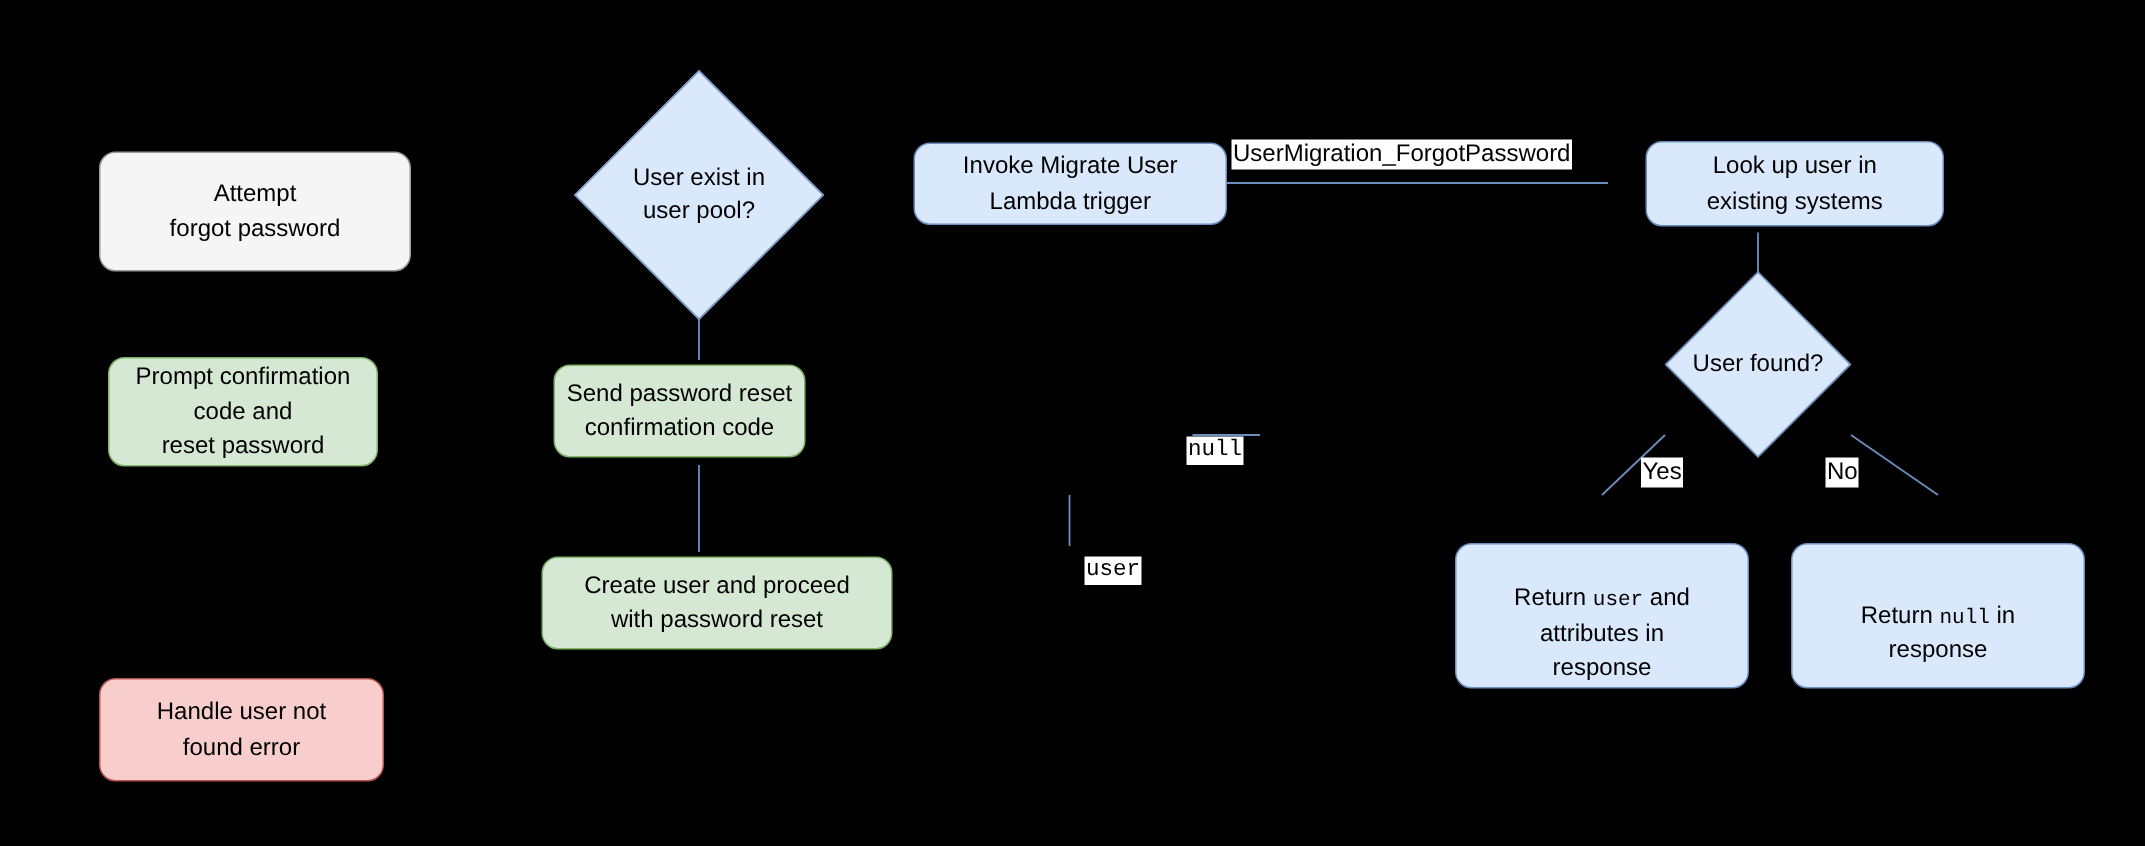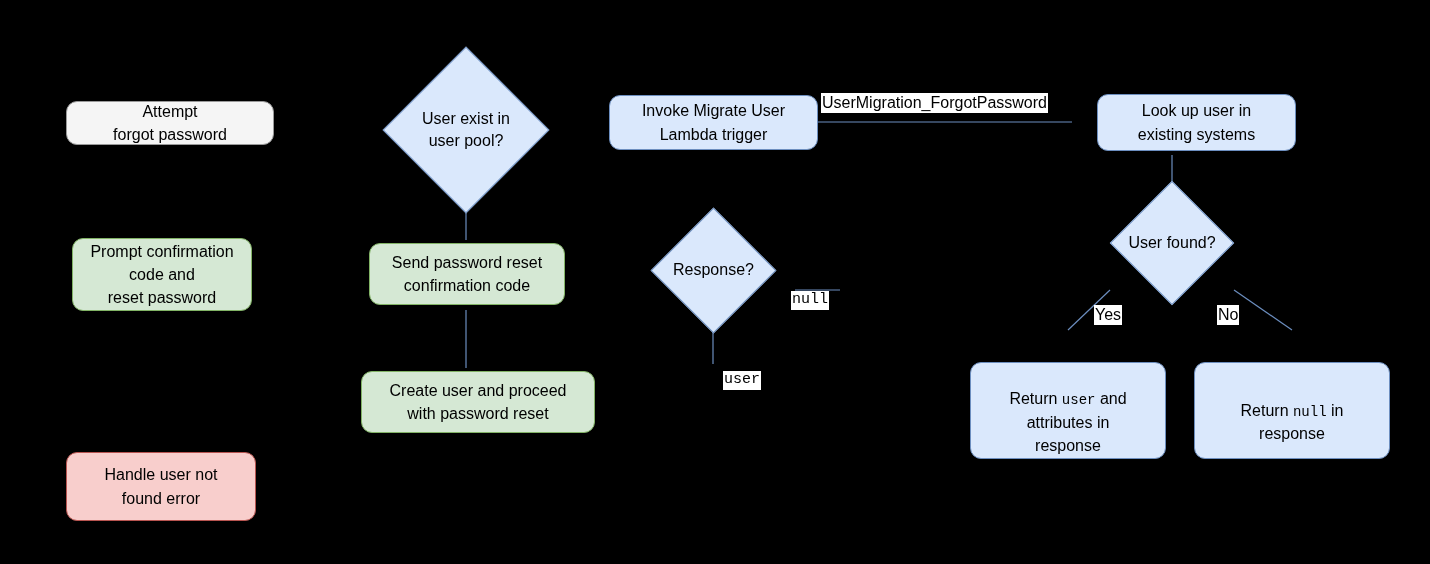--- a/index.html
+++ b/index.html
@@ -128,21 +128,21 @@
       <line x1="1172" y1="155" x2="1172" y2="186"></line>
       <line x1="1110" y1="290" x2="1068" y2="330"></line>
       <line x1="1234" y1="290" x2="1292" y2="330"></line>
       <line x1="713" y1="330" x2="713" y2="364"></line>
       <line x1="795" y1="290" x2="840" y2="290"></line>
       <line x1="466" y1="195" x2="466" y2="240"></line>
       <line x1="466" y1="310" x2="466" y2="368"></line>
     </g>
   </svg>
 
-  <div class="node fill-grey" style="left:66px; top:101px; width:208px; height:44px;">
+  <div class="node fill-grey" style="left:66px; top:101px; width:208px; height:80px;">
     <span class="label">Attempt
 forgot password</span>
   </div>
 
   <div class="node fill-green" style="left:72px; top:238px; width:180px; height:73px;">
     <span class="label">Prompt confirmation
 code and
 reset password</span>
   </div>
 
@@ -150,39 +150,35 @@
     <span class="label">Handle user not
 found error</span>
   </div>
 
   <div class="diamond" style="left:407px; top:71px; width:118px; height:118px;">
     <div class="shape"></div>
     <div class="dlabel" style="left:-26px; right:-26px;">User exist in
 user pool?</div>
   </div>
 
-  <div class="node fill-green" style="left:369px; top:243px; width:196px; height:62px;">
+  <div class="node fill-green" style="left:369px; top:243px; width:168px; height:62px;">
     <span class="label">Send password reset
 confirmation code</span>
   </div>
 
   <div class="node fill-green" style="left:361px; top:371px; width:234px; height:62px;">
     <span class="label">Create user and proceed
 with password reset</span>
   </div>
 
   <div class="node fill-blue" style="left:609px; top:95px; width:209px; height:55px;">
     <span class="label">Invoke Migrate User
 Lambda trigger</span>
   </div>
 
-  <div class="diamond" style="left:669px; top:226px; width:89px; height:89px;">
-    <div class="shape"></div>
-    <div class="dlabel" style="left:-34px; right:-34px;">Response?</div>
-  </div>
 
   <div class="edge-label mono" style="left:791px; top:291px;">null</div>
 
   <div class="edge-label mono" style="left:723px; top:371px;">user</div>
 
   <div class="edge-label" style="left:821px; top:93px;">UserMigration_ForgotPassword</div>
 
   <div class="node fill-blue" style="left:1072px; top:94px; width:199px; height:57px;margin-left:25px;">
     <span class="label">Look up user in
 existing systems</span>

